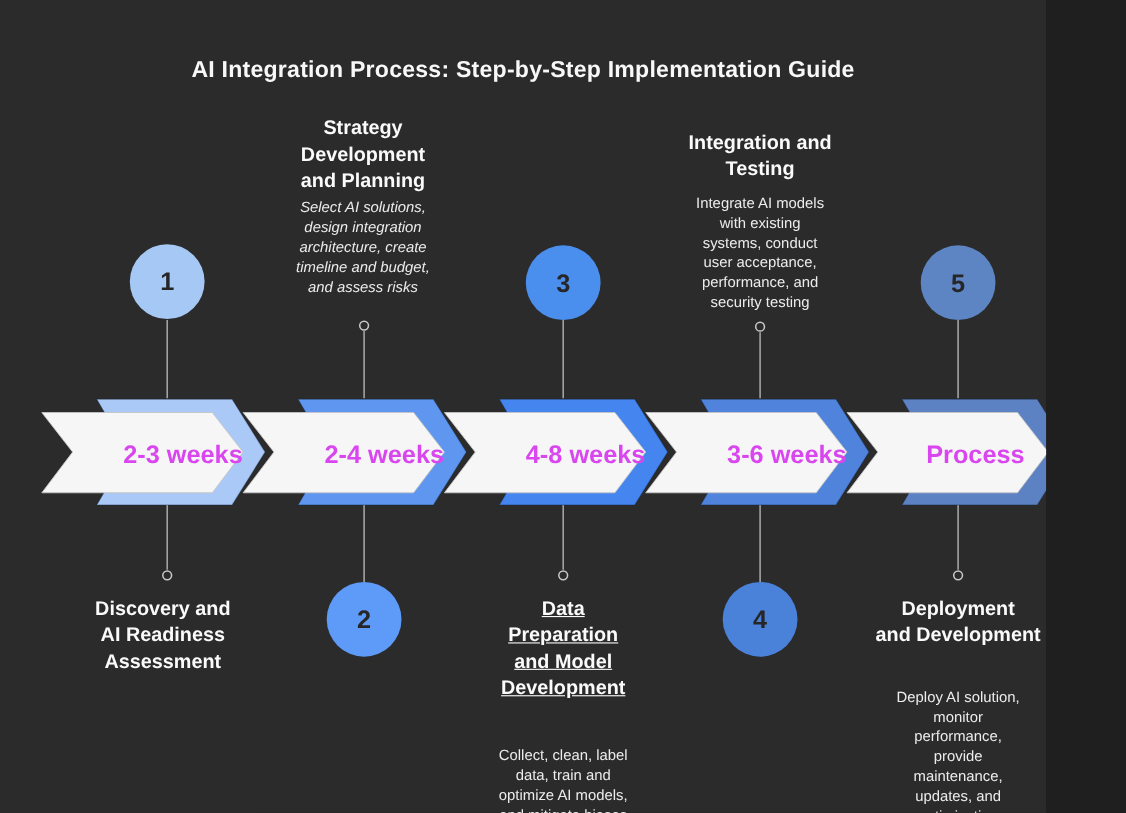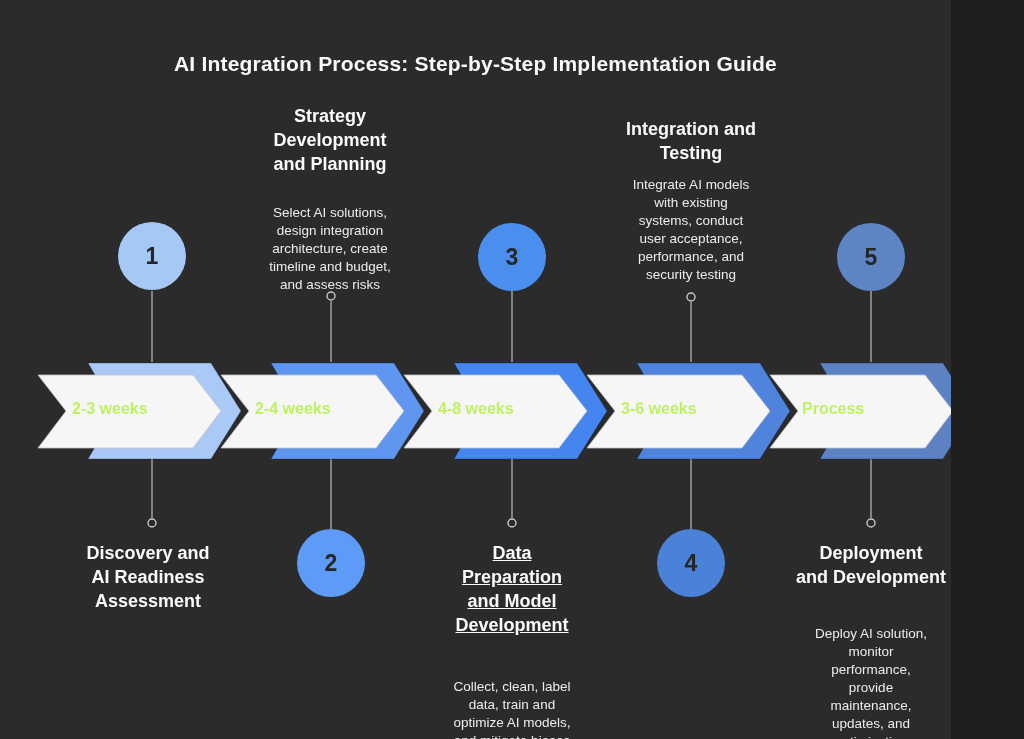--- a/index.html
+++ b/index.html
@@ -14,21 +14,21 @@
   .diagram-svg { position:absolute; left:0; top:0; }
   .heading {
     position:absolute; width:200px; text-align:center; font-size:18px;
     font-weight:bold; color:#fafafa; line-height:24px; white-space:pre-line;
   }
   .body-text {
     position:absolute; width:200px; text-align:center; font-size:13.5px;
     color:#ececec; line-height:18px; white-space:pre-line;
   }
   .duration {
-    position:absolute; top:400px; font-size:16px; font-weight:bold; color:#bef264;
+    position:absolute; top:400px; font-size:23px; font-weight:bold; color:#d946ef;margin-left:40px;
   }
   .step-circle {
     position:absolute; width:68px; height:68px; border-radius:50%;
     display:flex; align-items:center; justify-content:center;
     font-size:23px; font-weight:bold; color:#262626;
   }
 </style>
 </head>
 <body>
 
@@ -83,21 +83,21 @@
   <div class="step-circle" style="left: 657px; top: 529px; background: rgb(75, 130, 217);">4</div>
   <div class="step-circle" style="left: 837px; top: 223px; background: rgb(93, 132, 195);">5</div>
 
   <div class="heading" style="left:48px; top:541px;">Discovery and
 AI Readiness
 Assessment</div>
 
   <div class="heading" style="left:230px; top:104px;">Strategy
 Development
 and Planning</div>
-  <div class="body-text" style="left:230px; top:204px;">Select AI solutions,
+  <div class="body-text" style="left:230px; top:180px;font-style:italic;">Select AI solutions,
 design integration
 architecture, create
 timeline and budget,
 and assess risks</div>
 
   <div class="heading" style="left:412px; top:541px;text-decoration:underline;">Data
 Preparation
 and Model
 Development</div>
   <div class="body-text" style="left:412px; top:647px;margin-top:31px;">Collect, clean, label

